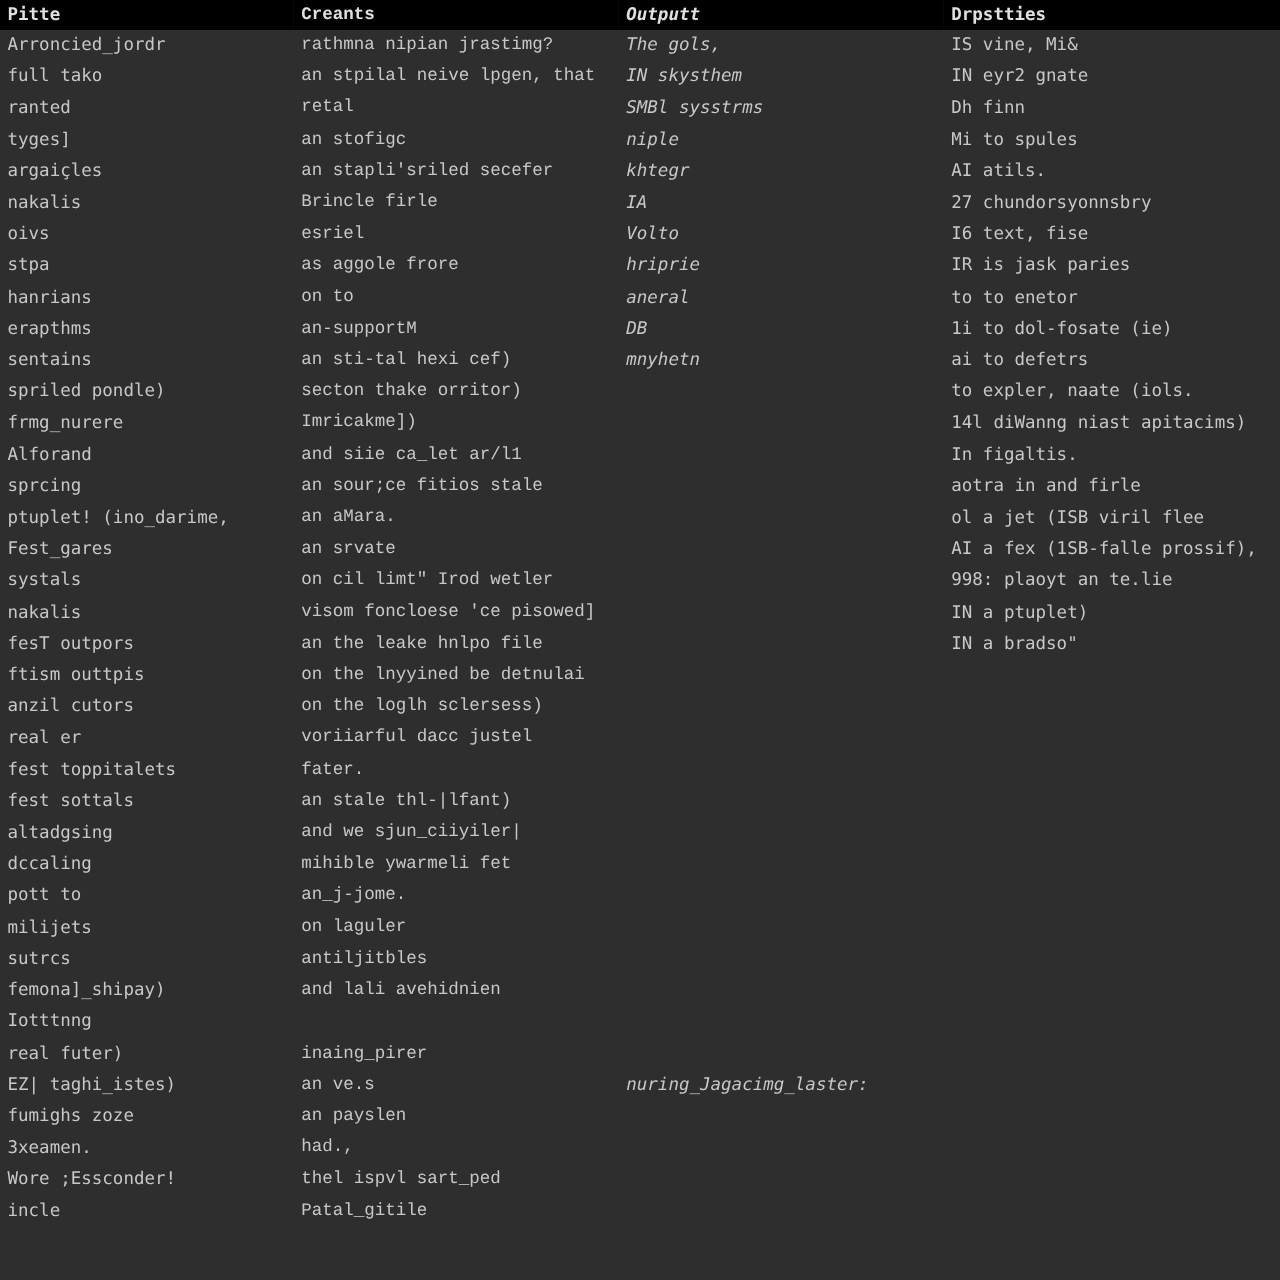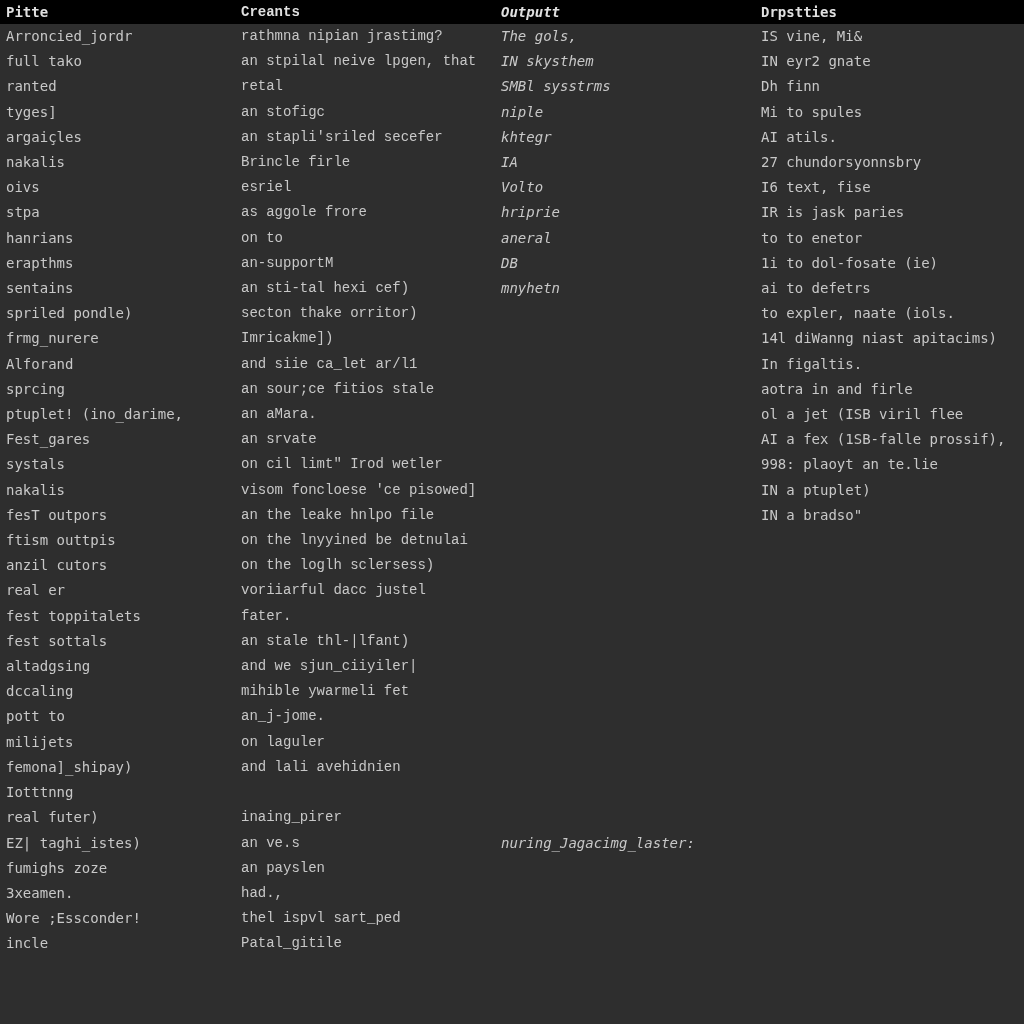--- a/index.html
+++ b/index.html
@@ -220,20 +220,26 @@
         <td class="col-c"></td>
         <td class="col-d"></td>
       </tr>
       <tr>
         <td class="col-a">milijets</td>
         <td class="col-b">on  laguler</td>
         <td class="col-c"></td>
         <td class="col-d"></td>
       </tr>
       <tr>
+        <td class="col-a">sutrcs</td>
+        <td class="col-b">antiljitbles</td>
+        <td class="col-c"></td>
+        <td class="col-d"></td>
+      </tr>
+      <tr>
         <td class="col-a">femona]_shipay)</td>
         <td class="col-b">and lali avehidnien</td>
         <td class="col-c"></td>
         <td class="col-d"></td>
       </tr>
       <tr>
         <td class="col-a">Iotttnng</td>
         <td class="col-b"></td>
         <td class="col-c"></td>
         <td class="col-d"></td>

